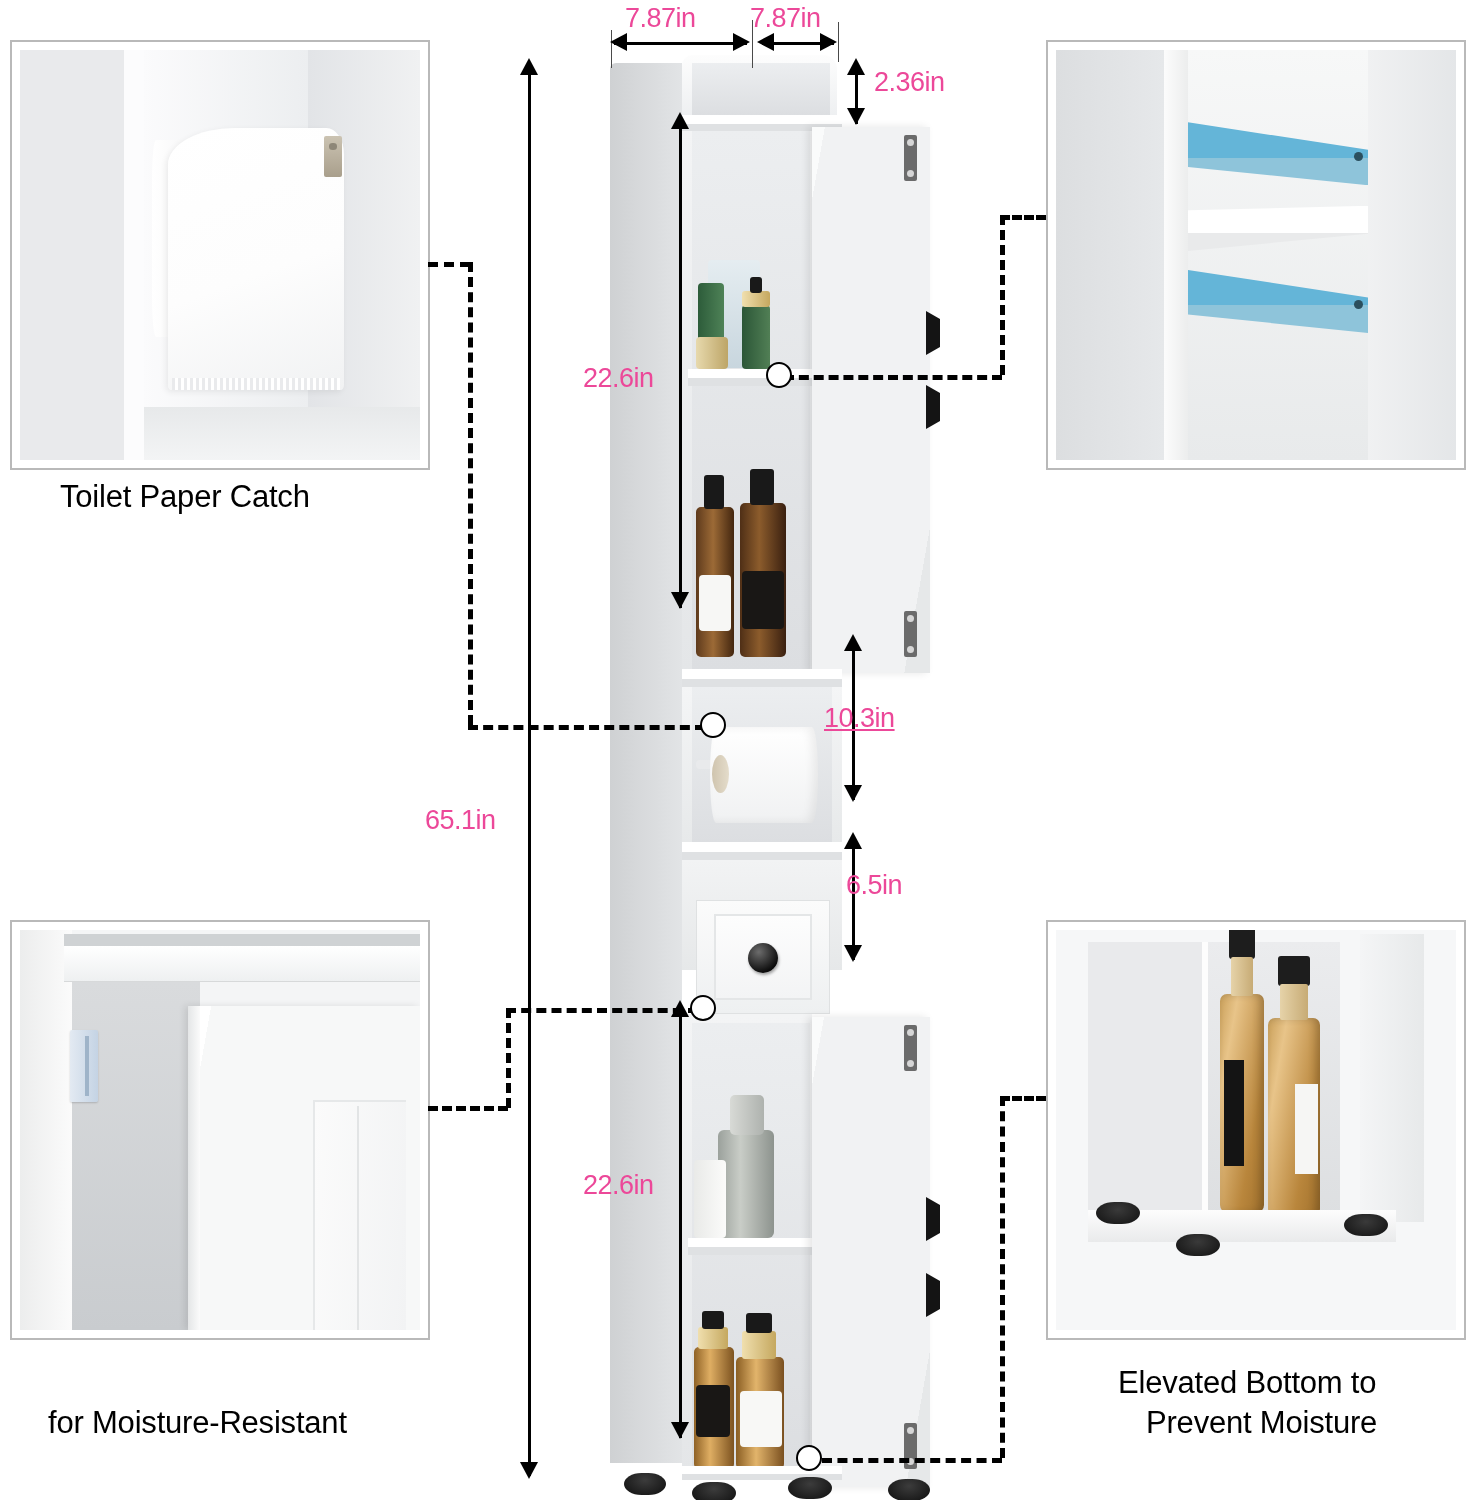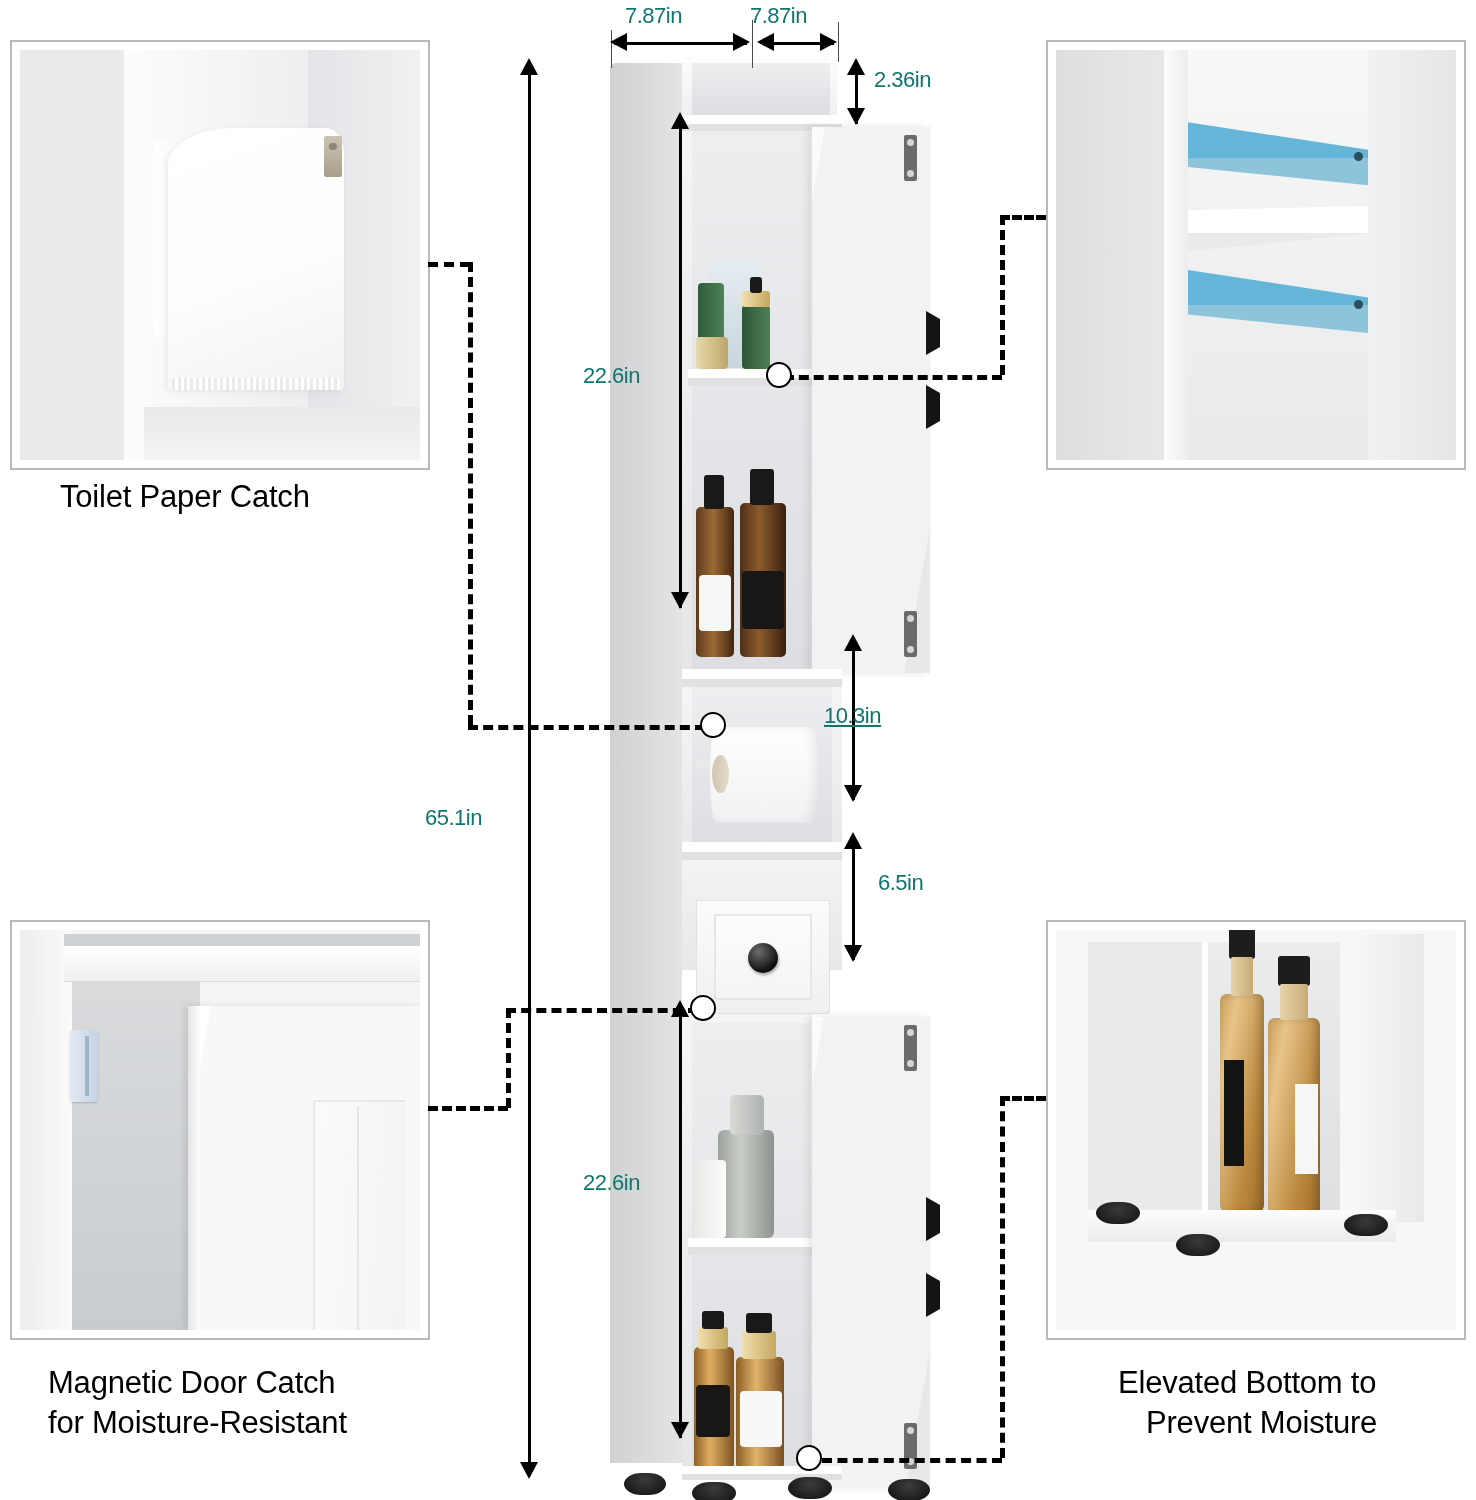--- a/index.html
+++ b/index.html
@@ -114,21 +114,21 @@
   .bottle .lbl-w { position:absolute; left:52%; top:33%; width:44%; height:45%;
      background:#f6f6f4; }
 
   
   .dash-h { position:absolute; height:0; border-top:5px dashed #000; }
   .dash-v { position:absolute; width:0; border-left:5px dashed #000; }
   .dot { position:absolute; width:26px; height:26px; border-radius:50%;
      background:#fff; border:2.5px solid #000; }
 
   
-  .dim-label { position:absolute; font-size:22px; color:#0f766e; white-space:nowrap;
+  .dim-label { position:absolute; font-size:27px; color:#ec4899; white-space:nowrap;
      letter-spacing:-0.5px; }
   .arr-h { position:absolute; height:0; border-top:3px solid #000; }
   .arr-v { position:absolute; width:0; border-left:3px solid #000; }
   .tri { position:absolute; width:0; height:0; }
   .tri.left  { border-top:9px solid transparent; border-bottom:9px solid transparent;
                border-right:17px solid #000; }
   .tri.right { border-top:9px solid transparent; border-bottom:9px solid transparent;
                border-left:17px solid #000; }
   .tri.up    { border-left:9px solid transparent; border-right:9px solid transparent;
                border-bottom:17px solid #000; }
@@ -220,21 +220,20 @@
         <div class="mdc-top"></div>
         <div class="mdc-catch"></div>
         <div class="mdc-door">
           <div class="mdc-panel"></div>
           <div class="mdc-groove"></div>
         </div>
         <div class="mdc-door-edge"></div>
       </div>
     </div>
   </div>
-  <div class="panel-caption" style="left:48px; top:1364px; width:420px;">Magnetic Door Catch</div>
   <div class="panel-caption" style="left:48px; top:1404px; width:420px;">for Moisture-Resistant</div>
 
   <div class="panel" style="left:1046px; top:920px; width:420px; height:420px;">
     <div class="panel-inner">
       <div class="elb">
         <div class="elb-body"></div>
         <div class="elb-cav"></div>
         <div class="elb-door"></div>
         <div class="bottle" style="left:41%; top:16%; width:11%; height:55%;">
           <span class="pump"></span>
@@ -391,21 +390,21 @@
   <div class="dim-label" style="left:425px; top:805px;">65.1in</div>
 
   <div class="arr-v" style="left:852px; top:640px; height:160px;"></div>
   <div class="tri up" style="left:844px; top:634px;"></div>
   <div class="tri down" style="left:844px; top:785px;"></div>
   <div class="dim-label" style="left:824px; top:703px;text-decoration:underline;">10.3in</div>
 
   <div class="arr-v" style="left:852px; top:838px; height:122px;"></div>
   <div class="tri up" style="left:844px; top:832px;"></div>
   <div class="tri down" style="left:844px; top:945px;"></div>
-  <div class="dim-label" style="left:878px; top:870px;">6.5in</div>
+  <div class="dim-label" style="left:846px; top:870px;">6.5in</div>
 
   <div class="arr-v" style="left:679px; top:1006px; height:432px;"></div>
   <div class="tri up" style="left:671px; top:1000px;"></div>
   <div class="tri down" style="left:671px; top:1422px;"></div>
   <div class="dim-label" style="left:583px; top:1170px;">22.6in</div>
 
   <div class="dash-h" style="left:428px; top:262px; width:42px;"></div>
   <div class="dash-v" style="left:468px; top:262px; height:463px;"></div>
   <div class="dash-h" style="left:468px; top:725px; width:237px;"></div>
   <div class="dot" style="left:700px; top:712px;"></div>

